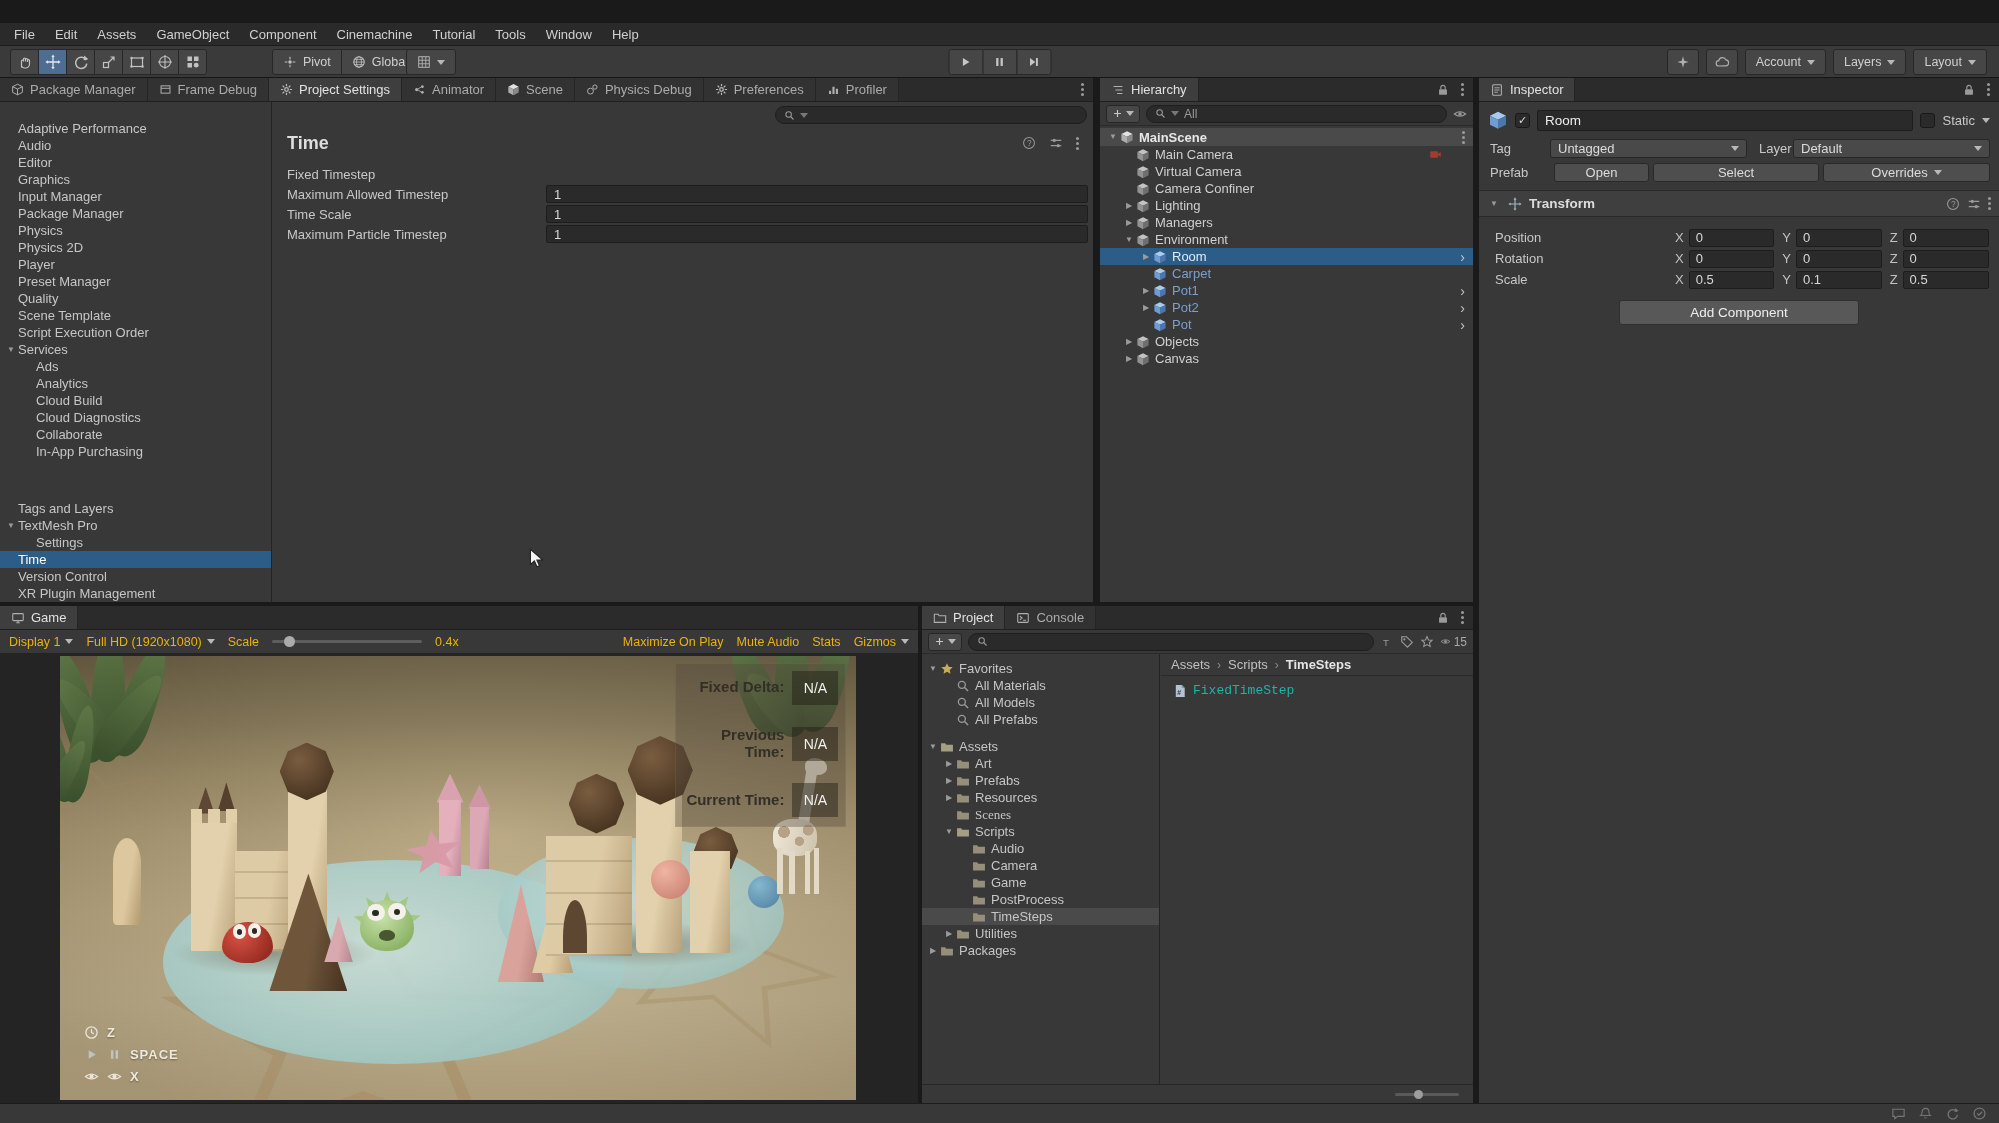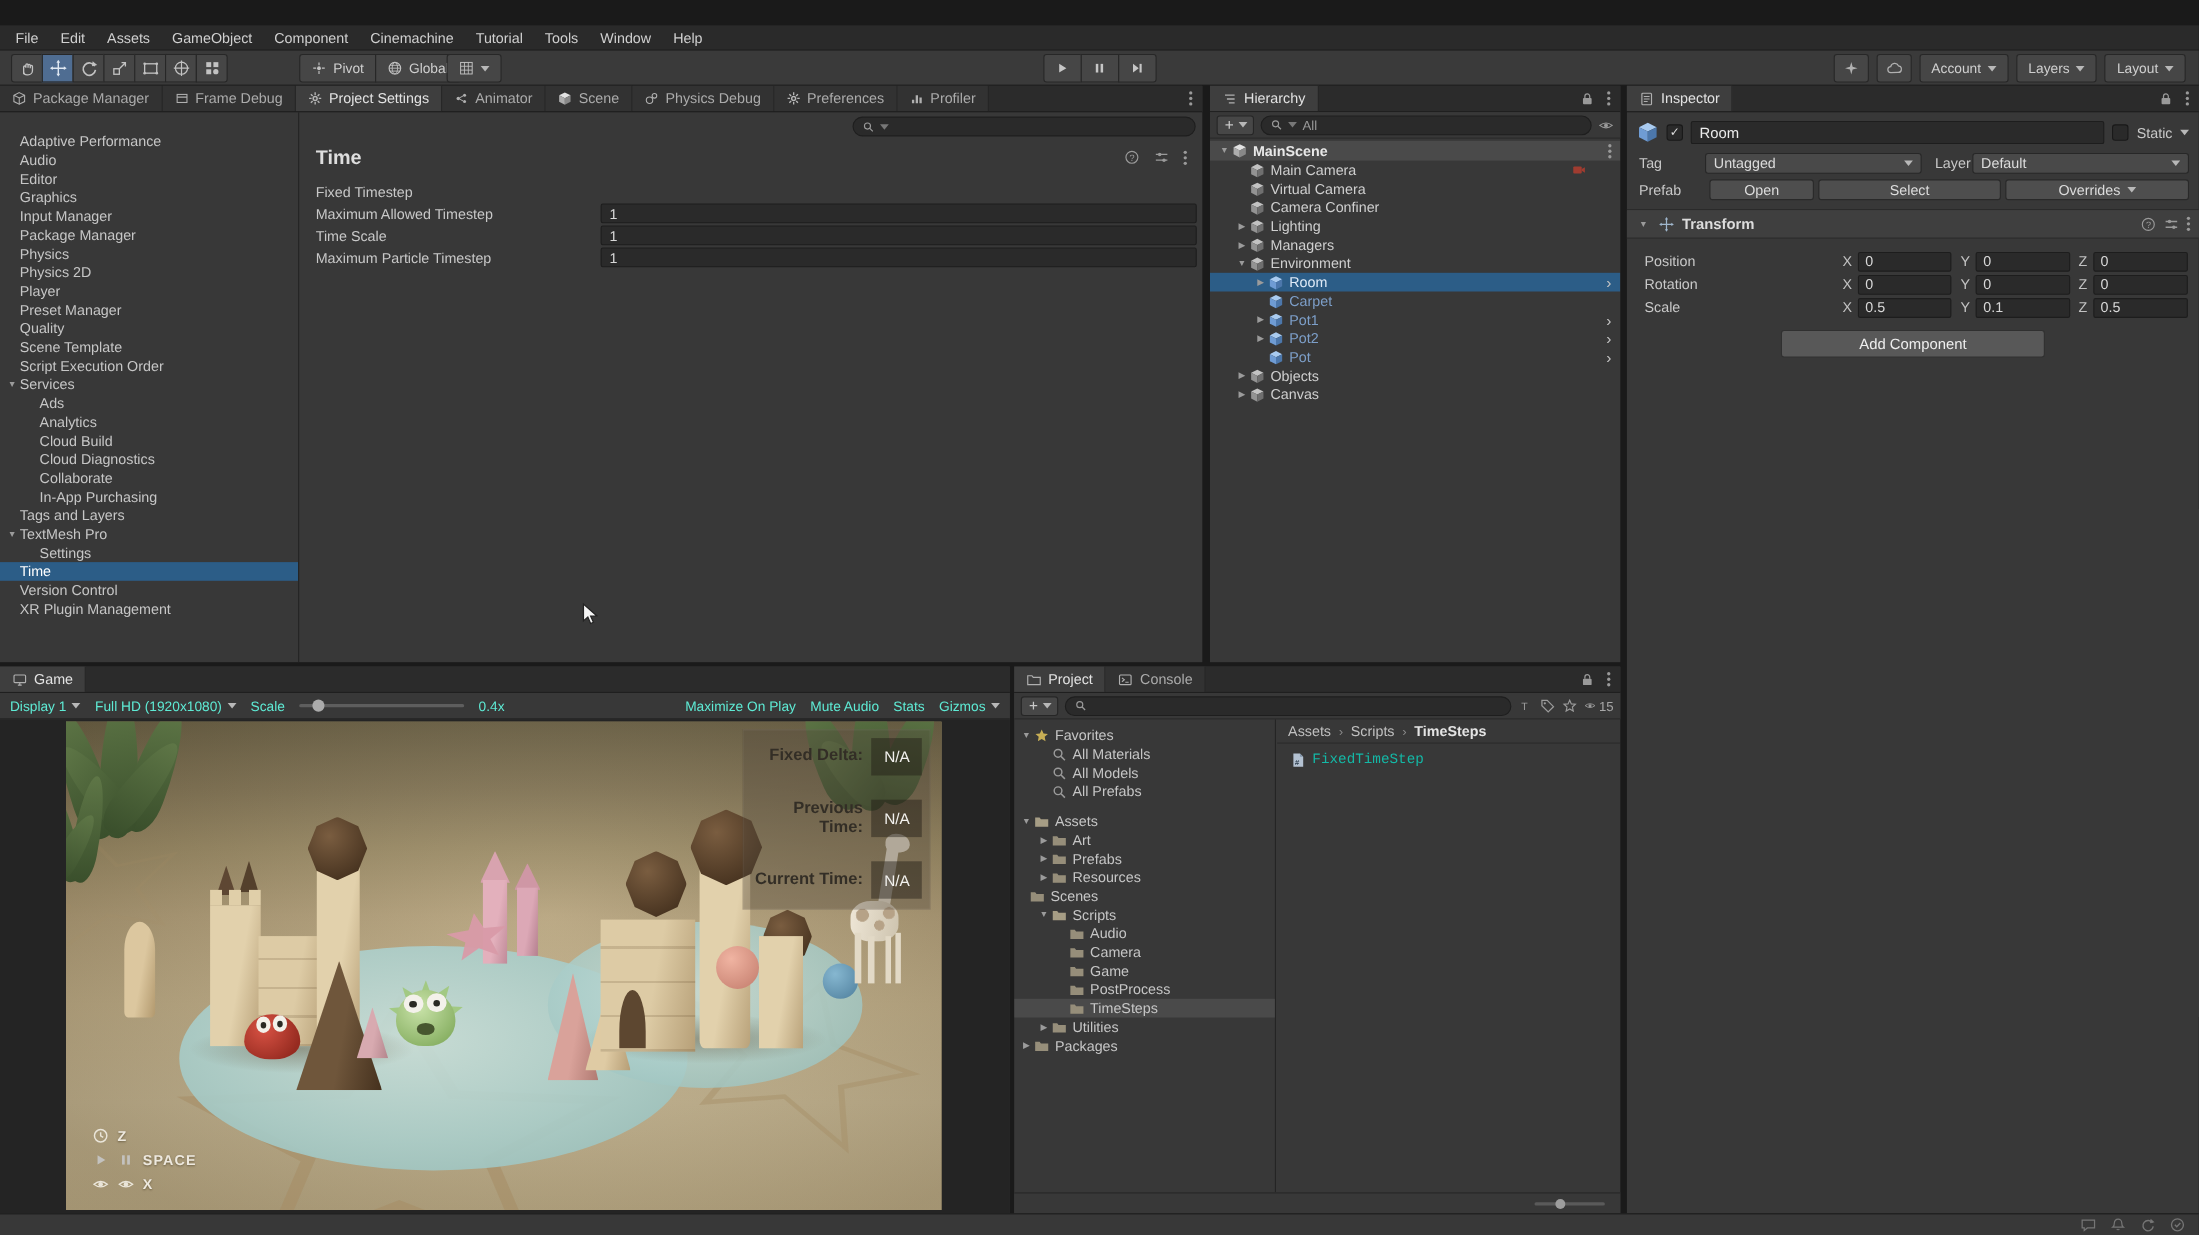--- a/index.html
+++ b/index.html
@@ -99,21 +99,21 @@
   .t-row{position:absolute;left:0;right:10px;height:19px;display:flex;align-items:center;}
   .t-label{width:196px;padding-left:16px;font-size:13px;color:#c8c8c8;flex:none;}
   .t-axes{display:flex;flex:1;gap:8px;}
   .t-ax{display:flex;align-items:center;gap:5px;flex:1;}
   .axl{font-size:13px;color:#c2c2c2;}
   .axfield{flex:1;height:18px;background:#2a2a2a;border:1px solid #1d1d1d;border-radius:2px;padding:0 6px;display:flex;align-items:center;font-size:13px;color:#d8d8d8;}
   .add-comp{position:absolute;left:140px;top:222px;width:240px;height:25px;background:#585858;border:1px solid #303030;border-radius:3px;display:flex;align-items:center;justify-content:center;font-size:13.5px;color:#eeeeee;}
 
   
   #game-panel{left:0;top:606px;width:918px;height:497px;}
-  .g-toolbar{position:absolute;top:24px;left:0;right:0;height:24px;background:#383838;border-bottom:1px solid #232323;display:flex;align-items:center;padding:0 9px;gap:13px;font-size:12.5px;color:#5eead4;}
+  .g-toolbar{position:absolute;top:24px;left:0;right:0;height:24px;background:#383838;border-bottom:1px solid #232323;display:flex;align-items:center;padding:0 9px;gap:13px;font-size:12.5px;color:#eab308;}
   .gt-dd{display:flex;align-items:center;gap:5px;white-space:nowrap;}
   .gt-spacer{flex:1;}
   .gt-slider{position:relative;width:150px;height:3px;background:#5e5e5e;border-radius:2px;}
   .gt-slider .knob{position:absolute;left:8%;top:-4px;width:11px;height:11px;border-radius:50%;background:#ababab;}
   #game-content{position:absolute;left:0;right:0;top:48px;bottom:0;background:#242424;}
   #game-viewport{position:absolute;left:60px;top:2px;width:796px;height:444px;overflow:hidden;background:#8d7f5e;}
   .gv{position:absolute;}
   .gv-bg{position:absolute;inset:0;background:linear-gradient(180deg,#6e6448 0%,#857757 14%,#9c8c66 26%,#b3a07a 40%,#c3b18a 58%,#cbbb96 78%,#c6b58e 100%);}
   .gv-bg::after{content:'';position:absolute;inset:0;background:radial-gradient(ellipse at 55% 40%,rgba(255,250,235,.10),rgba(40,30,15,.22) 88%);}
   .starline{fill:none;stroke:#a58c64;stroke-width:3;opacity:.55;}
@@ -487,21 +487,21 @@
           <span>Cloud Diagnostics</span>
         </div>
         <div class="ps-item" style="padding-left: 22px;">
           <span class="fold"></span>
           <span>Collaborate</span>
         </div>
         <div class="ps-item" style="padding-left: 22px;">
           <span class="fold"></span>
           <span>In-App Purchasing</span>
         </div>
-        <div class="ps-item" style="padding-left: 4px;">
+        <div class="ps-item" style="padding-left: 4px; margin-top: 40px;">
           <span class="fold"></span>
           <span>Tags and Layers</span>
         </div>
         <div class="ps-item" style="padding-left: 4px;">
           <span class="fold">▼</span>
           <span>TextMesh Pro</span>
         </div>
         <div class="ps-item" style="padding-left: 22px;">
           <span class="fold"></span>
           <span>Settings</span>
@@ -1254,21 +1254,21 @@
         </div>
         <div class="p-row" style="padding-left: 20px;">
           <span class="fold">▶</span>
           <span class="icon" style="width: 14px; height: 14px;">
             <svg xmlns="http://www.w3.org/2000/svg" viewBox="0 0 16 16">
               <path d="M1.2,13.2 V3.6 h4.6 l1.4,1.8 h7.6 v7.8 Z" fill="#968e7a"></path>
             </svg>
           </span>
           <span class="p-label">Resources</span>
         </div>
-        <div class="p-row" style="">
+        <div class="p-row" style="padding-left: 20px; font-family: Liberation Serif, serif;">
           <span class="fold"></span>
           <span class="icon" style="width: 14px; height: 14px;">
             <svg xmlns="http://www.w3.org/2000/svg" viewBox="0 0 16 16">
               <path d="M1.2,13.2 V3.6 h4.6 l1.4,1.8 h7.6 v7.8 Z" fill="#968e7a"></path>
             </svg>
           </span>
           <span class="p-label">Scenes</span>
         </div>
         <div class="p-row" style="padding-left: 20px;">
           <span class="fold">▼</span>

